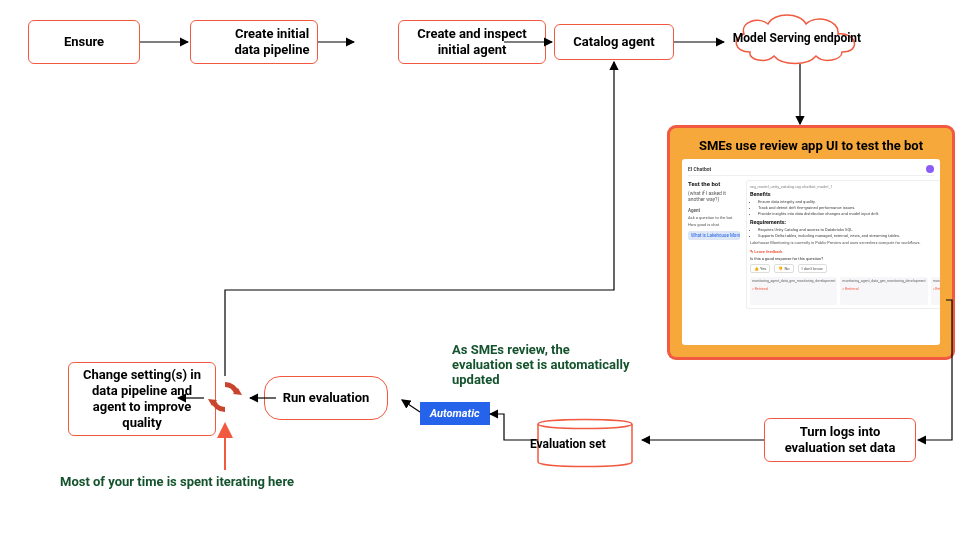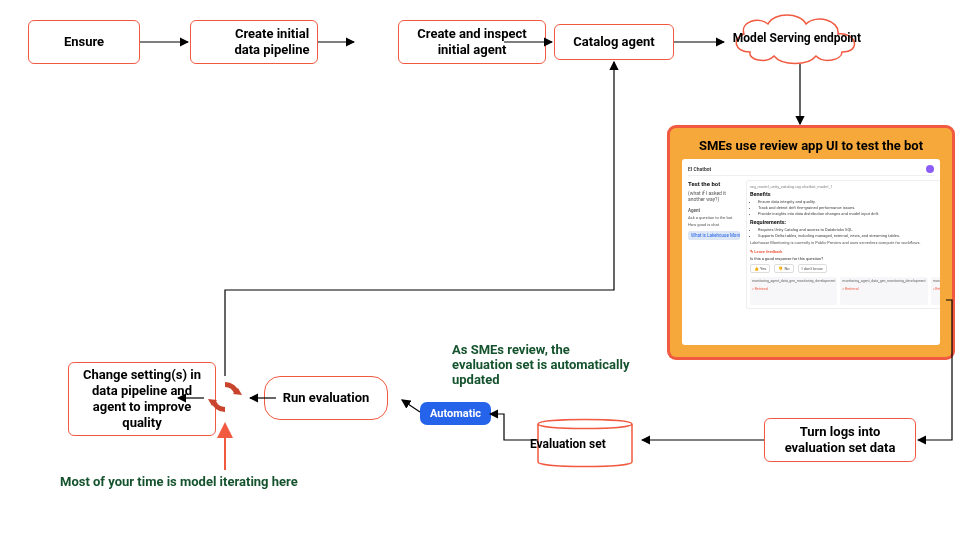--- a/index.html
+++ b/index.html
@@ -106,21 +106,22 @@
   .ss-cols { display: flex; gap: 3px; }
   .ss-col { flex: 1; background: #f7f7f9; height: 24px; border-radius: 2px; padding: 2px; font-size: 3.5px; color: #666; overflow: hidden; }
   .ss-col .rel { color: #f15a40; margin-top: 4px; }
   .badge {
     position: absolute;
     background: #2563eb;
     color: #fff;
     font-weight: 700;
     font-size: 11px;
     padding: 5px 10px;
-    border-radius: 7px;
+    border-radius: 0;
+    font-style: italic;
   }
   .cylinder {
     position: absolute;
     width: 110px;
     height: 58px;
     font-weight: 700;
     font-size: 12px;
   }
   .cylinder svg { position: absolute; inset: 0; width: 100%; height: 100%; }
   .cylinder-label { position: absolute; width: 100%; top: 52%; left: 0; transform: translateY(-50%); }
@@ -242,21 +243,21 @@
     <path d="M21 36 A15 15 0 0 1 6.5 25 L12 25 A10 10 0 0 0 21 31 Z" fill="#c9442d"></path>
     <polygon points="8,30 4,23 13,24" fill="#c9442d"></polygon>
   </svg>
 </div>
 
 <div class="badge" style="left:420px; top:402px;">
   <span>Automatic</span>
 </div>
 
 <div class="caption black" style="left:452px; top:342px; width:180px;">As SMEs review, the evaluation set is automatically updated</div>
-<div class="caption black" style="left:60px; top:474px;">Most of your time is model iterating here</div>
+<div class="caption black" style="left:60px; top:474px;">Most of your time is spent iterating here</div>
 
 <svg class="arrows">
   <defs>
     <marker id="ah" markerWidth="8" markerHeight="8" refX="7" refY="4" orient="auto">
       <path d="M0,0 L8,4 L0,8 z" fill="#000"></path>
     </marker>
     <marker id="ahr" markerWidth="8" markerHeight="8" refX="7" refY="4" orient="auto">
       <path d="M0,0 L8,4 L0,8 z" fill="#f15a40"></path>
     </marker>
   </defs>

